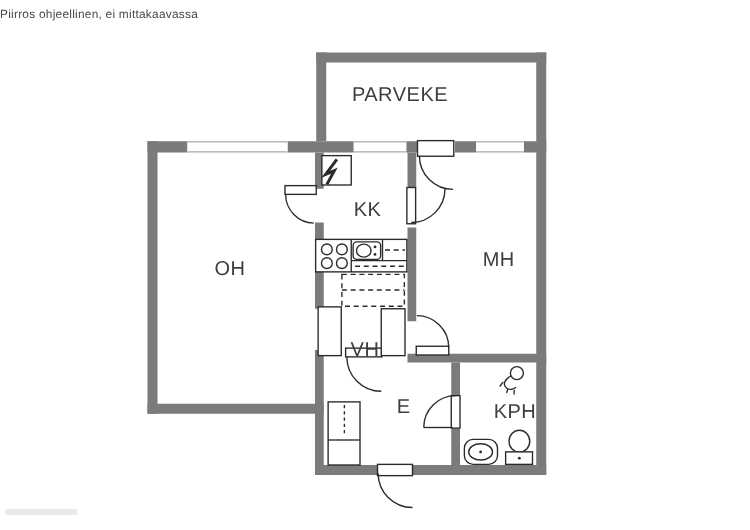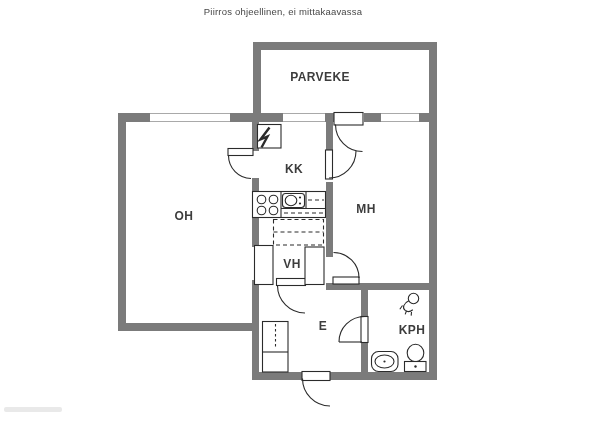--- a/index.html
+++ b/index.html
@@ -2,27 +2,27 @@
 <html style="--wall: #7b7b7b; --line: #2b2b2b; --window-line: #a9a9a9; --label-text: #3d3d3d; --title-text: #474747; --background: #ffffff; --watermark: #e9e9e9;"><head>
 <meta charset="utf-8">
 <style>
   :root{
     --wall:#7b7b7b; --line:#2b2b2b; --window-line:#a9a9a9;
     --label-text:#3d3d3d; --title-text:#474747; --background:#ffffff; --watermark:#e9e9e9;
   }
   html,body{margin:0;padding:0;background:var(--background);}
   .page{position:relative;width:600px;height:424px;background:var(--background);overflow:hidden;
         font-family:"Liberation Sans", sans-serif;}
-  .title{position:absolute;top:6px;left:0;width:566px;text-align:center;
+  .title{position:absolute;top:6px;left:0;width:566px;text-align:left;
          font-size:9.5px;color:var(--title-text);letter-spacing:.2px;}
   .wall{position:absolute;background:var(--wall);}
   .window{position:absolute;height:9px;background:#fff;box-sizing:border-box;
           border-top:1.5px solid var(--window-line);border-bottom:1.5px solid var(--window-line);}
-  .room-label{position:absolute;transform:translate(-50%,-50%);font-size:12px;
-          color:var(--label-text);letter-spacing:.4px;white-space:nowrap;font-weight:bold;}
+  .room-label{position:absolute;transform:translate(-50%,-50%);font-size:16px;
+          color:var(--label-text);letter-spacing:.4px;white-space:nowrap;}
   svg.overlay{position:absolute;left:0;top:0;}
   .ln{stroke:var(--line);fill:none;stroke-width:1.1px;}
   .leaf{fill:#fff;stroke:var(--line);stroke-width:1.1px;}
   .dash{stroke-dasharray:4 3;}
   .dash2{stroke-dasharray:2.5 2.5;}
   .bolt{stroke:var(--line);fill:none;stroke-width:2.4px;stroke-linejoin:miter;}
   .watermark{position:absolute;left:4px;top:407px;width:58px;height:5px;
              background:var(--watermark);border-radius:2px;}
 </style>
 </head>
@@ -154,20 +154,20 @@
     <g>
       <ellipse class="leaf" cx="415.5" cy="353" rx="8.3" ry="8.8"></ellipse>
       <rect class="leaf" x="404.5" y="361.5" width="21.5" height="10"></rect>
       <circle cx="415.5" cy="366.5" r="1.2" fill="#2b2b2b"></circle>
     </g>
   </svg>
 
   <div class="room-label" style="left:320px;top:77px">PARVEKE</div>
   <div class="room-label" style="left:184px;top:216px">OH</div>
   <div class="room-label" style="left:294px;top:169px">KK</div>
-  <div class="room-label" style="left:366px;top:209px">MH</div>
-  <div class="room-label" style="left:292px;top:264px">VH</div>
+  <div class="room-label" style="left:399px;top:209px">MH</div>
+  <div class="room-label" style="left:292px;top:281px">VH</div>
   <div class="room-label" style="left:323px;top:326px">E</div>
   <div class="room-label" style="left:412px;top:330px">KPH</div>
 
   <div class="watermark"></div>
 
 </div>
 
 </body></html>

